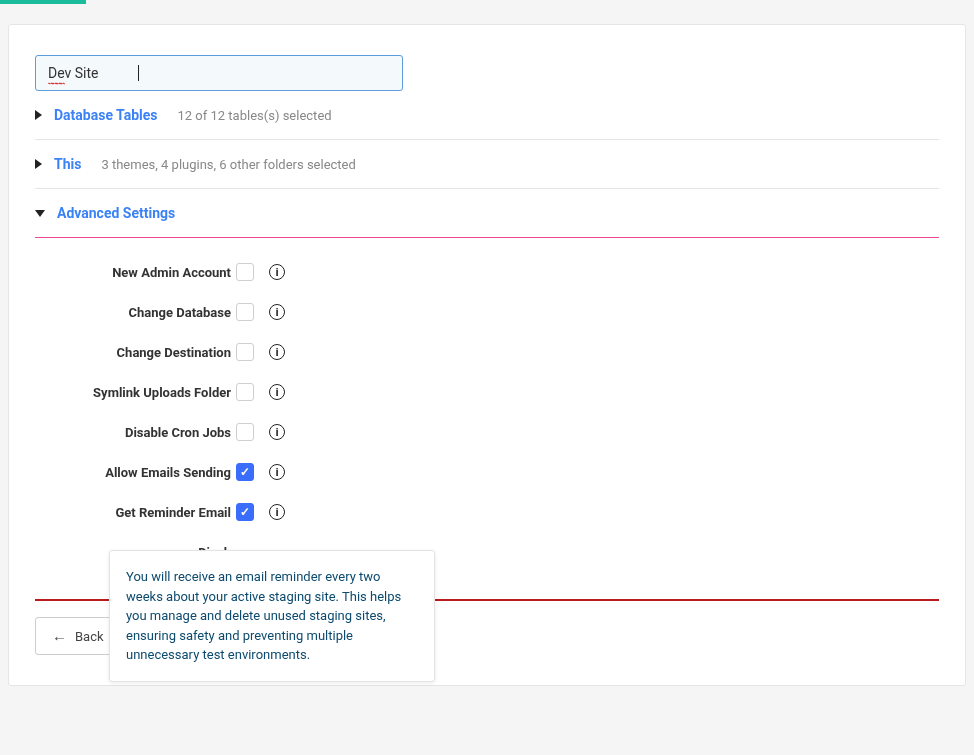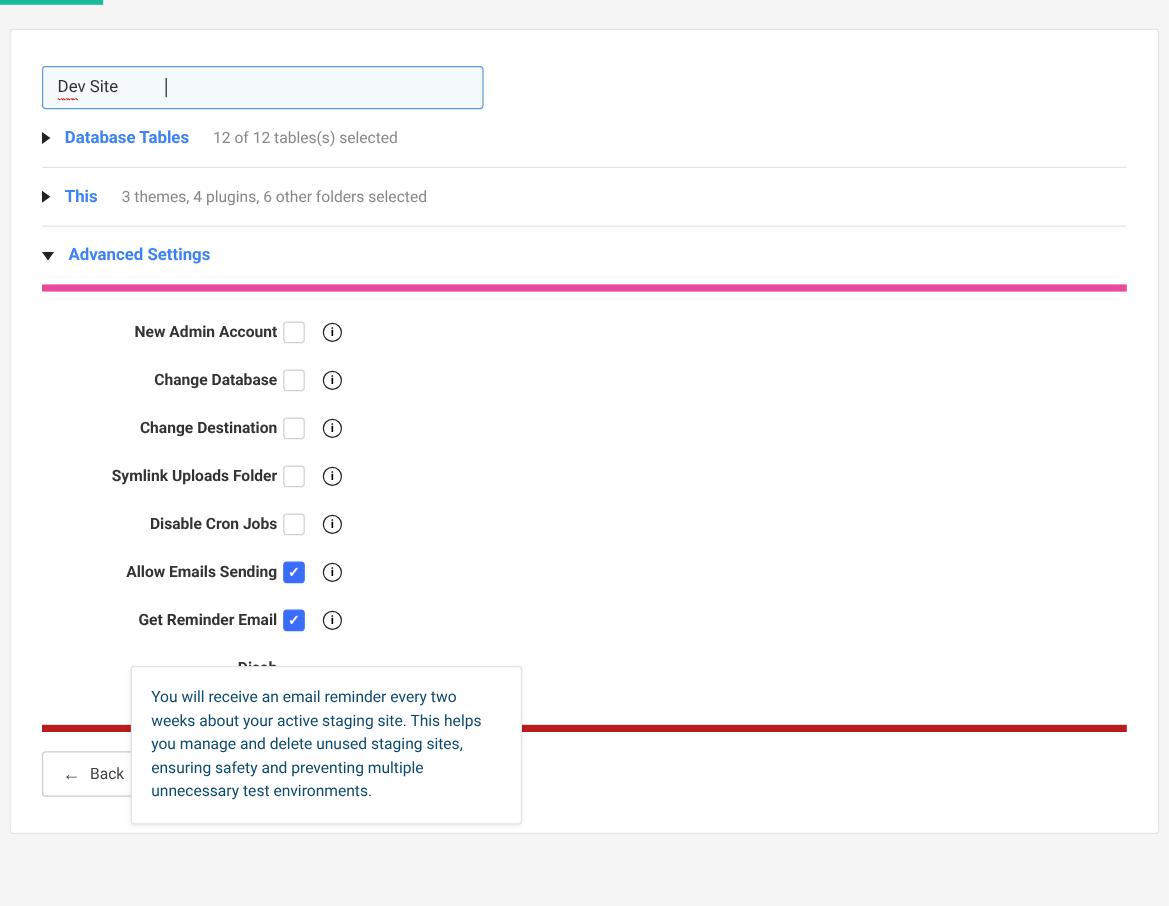--- a/index.html
+++ b/index.html
@@ -226,21 +226,21 @@
   </div>
 
   <div class="section">
     <div class="section-title">
       <span class="arrow-right"></span>
       <span>This</span>
     </div>
     <span class="hint">3 themes, 4 plugins, 6 other folders selected</span>
   </div>
 
-  <div class="section-last" style="border-bottom:6px solid #ec4899; padding-bottom:0;">
+  <div class="section-last" style="border-bottom:1px solid #ec4899; padding-bottom:0;">
     <div class="section-title" style="padding-bottom:16px;">
       <span class="arrow-down"></span>
       <span>Advanced Settings</span>
     </div>
   </div>
 
   <div class="options">
 
     <div class="option-row">
       <span class="option-label">New Admin Account</span>
@@ -291,21 +291,21 @@
     <div class="option-row">
       <span class="option-label-multiline">
         <span>Disab</span><br>
         <span>Sched</span>
       </span>
     </div>
 
     <div class="tooltip">You will receive an email reminder every two weeks about your active staging site. This helps you manage and delete unused staging sites, ensuring safety and preventing multiple unnecessary test environments.</div>
   </div>
 
-  <div style="border-top:6px solid #b91c1c; margin-top:6px; padding-top:20px;">
+  <div style="border-top:2px solid #b91c1c; margin-top:6px; padding-top:20px;">
     <div class="but-wrap">
       <button class="btn-back">
         <span class="arrow-left-icon"></span>
         <span>Back</span>
       </button>
       <button class="btn-primary">Start Cloning</button>
       <a class="link">Check required disk space</a>
     </div>
   </div>
 

